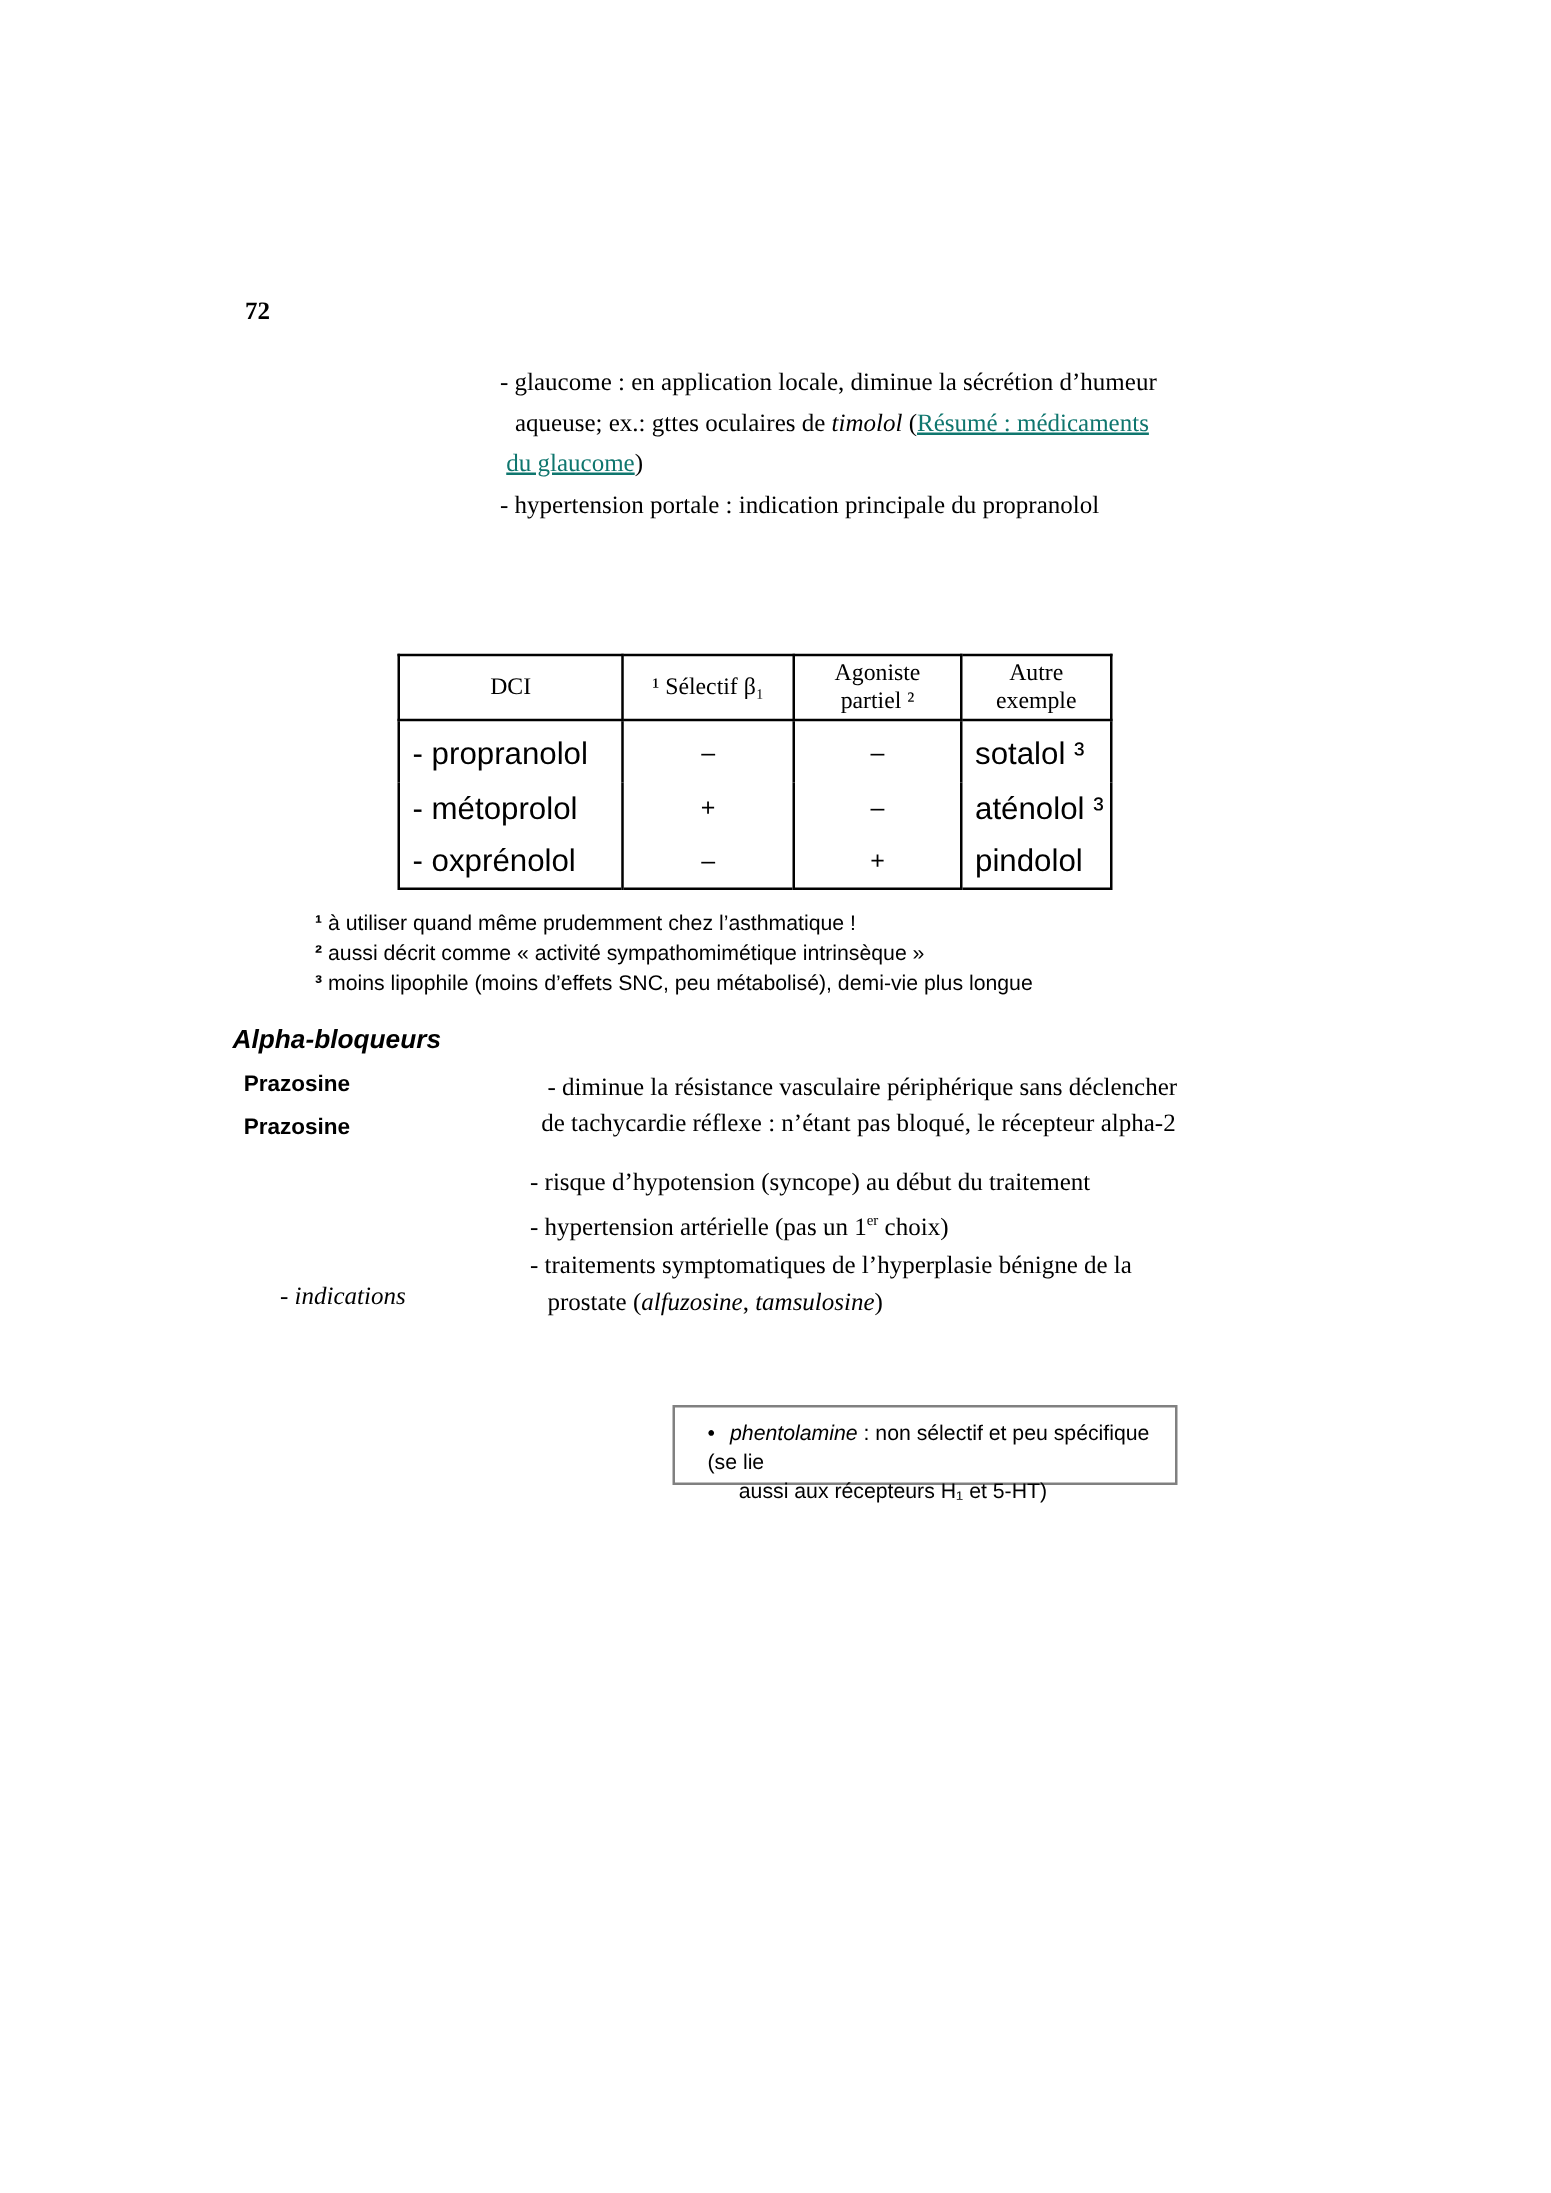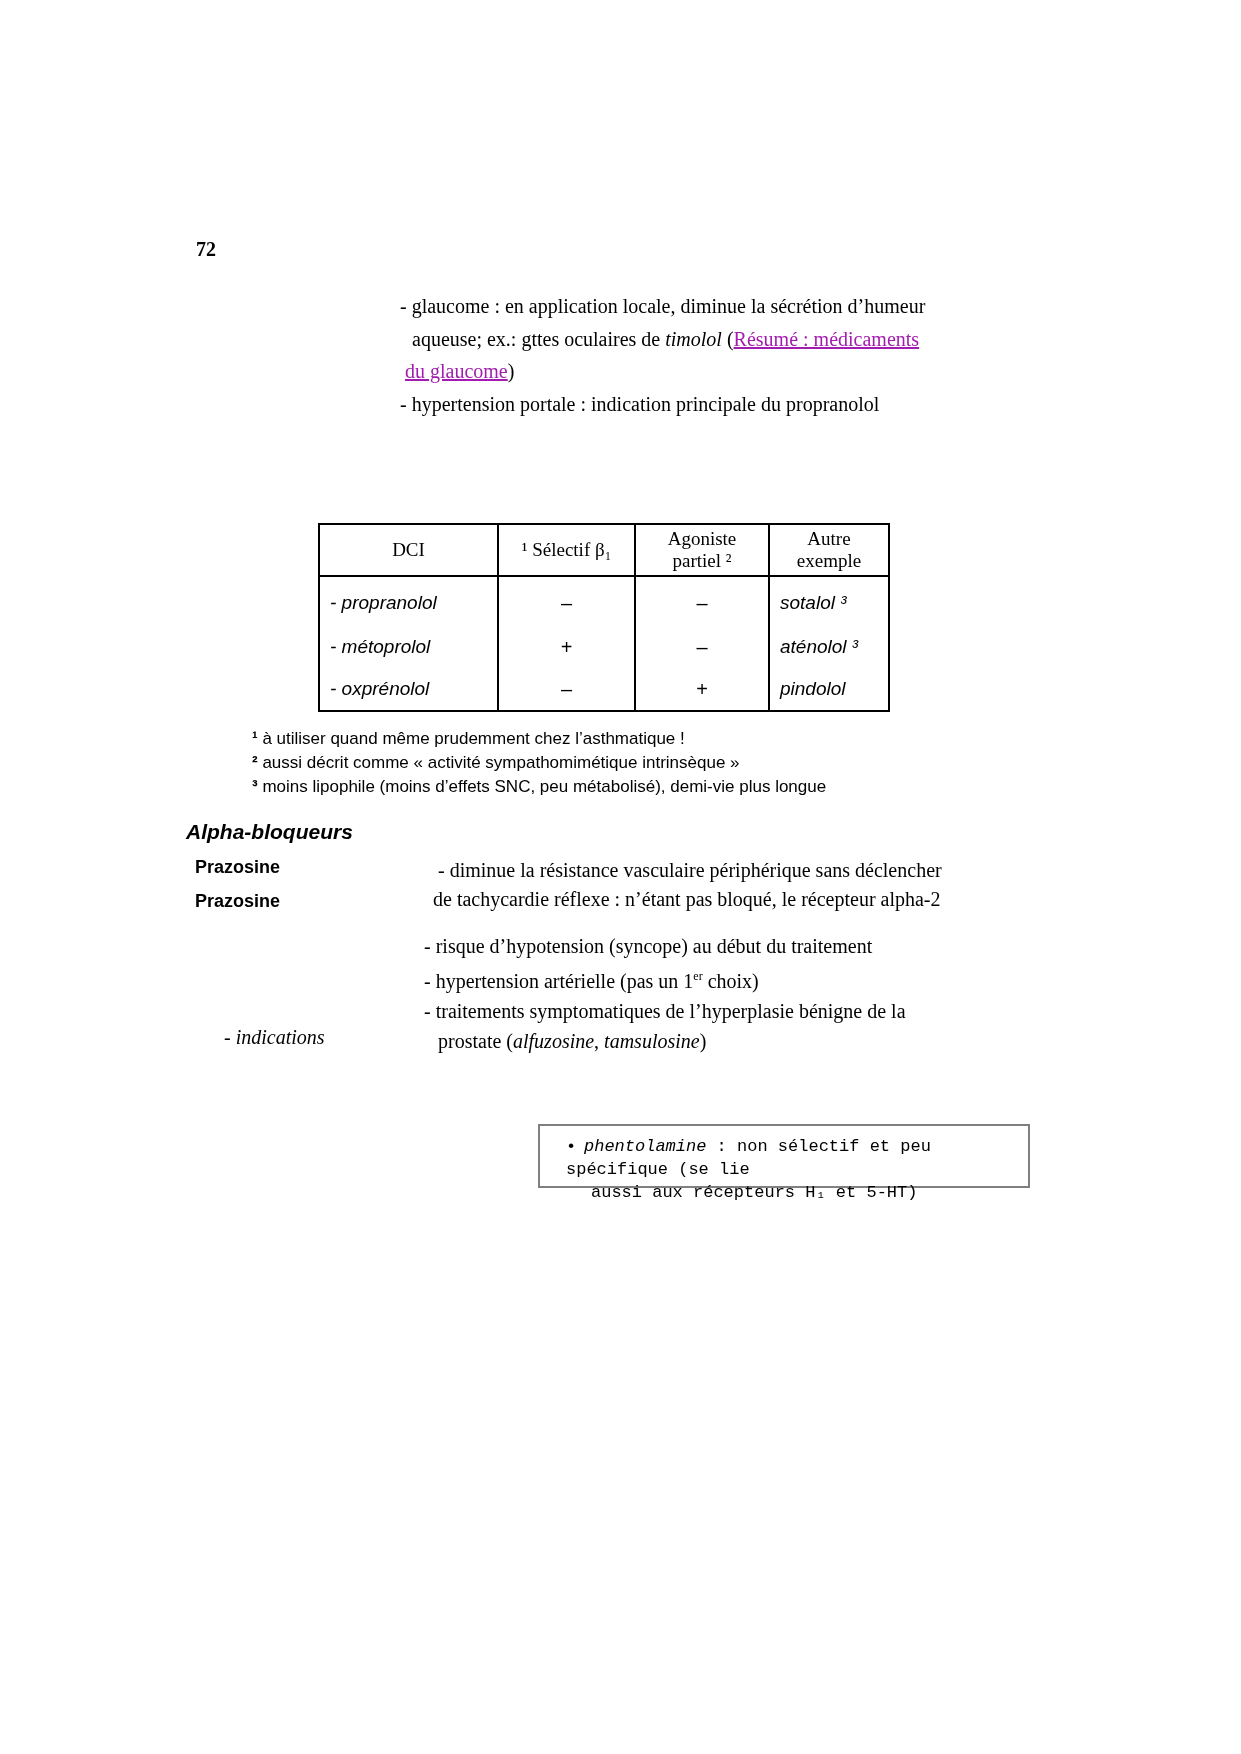--- a/index.html
+++ b/index.html
@@ -11,37 +11,37 @@
     overflow:hidden;
   }
   .abs{position:absolute;}
 
   .page-number{left:196px;top:238px;font-size:20px;font-weight:bold;
     font-family:Liberation Serif, serif;}
 
   .intro{left:400px;top:290px;width:600px;font-size:20px;line-height:32.5px;}
   .intro .ind1{padding-left:12px;}
   .intro .ind2{padding-left:5px;}
-  .link{color:#a21caf;text-decoration:underline;cursor:pointer;}
+  .link{color:#0f766e;text-decoration:underline;cursor:pointer;}
   .it{font-style:italic;}
 
   .beta-head{left:186px;top:457px;width:900px;font-size:20px;line-height:32px;}
   .h-bi{font-family:"Liberation Sans","DejaVu Sans",sans-serif;
     font-weight:bold;font-style:italic;font-size:21px;}
   .beta-head .l2{padding-left:14px;}
 
   table.btable{position:absolute;left:318px;top:523px;border-collapse:collapse;
     table-layout:fixed;width:570px;padding-left:28px;}
   table.btable, table.btable th{border:2px solid #000;}
   table.btable th{font-weight:normal;font-size:19px;text-align:center;
     height:50px;vertical-align:middle;padding:0 6px;
     font-family:"Liberation Serif","DejaVu Serif",serif;}
   table.btable td{border-left:2px solid #000;border-right:2px solid #000;
     font-family:"Liberation Sans","DejaVu Sans",sans-serif;
-    font-style:italic;font-size:19px;vertical-align:middle;}
+    font-size:25px;vertical-align:middle;}
   table.btable td.cell-left{text-align:left;padding-left:10px;}
   table.btable td.cell-sym{text-align:center;font-style:normal;font-size:20px;}
   tr.r1 td{height:44px;padding-top:4px;}
   tr.r2 td, tr.r3 td{height:40px;}
   .col-dci{width:179px;}.col-sel{width:137px;}.col-ago{width:134px;}.col-aut{width:120px;}
 
   .footnotes{left:252px;top:727px;width:760px;
     font-family:"Liberation Sans","DejaVu Sans",sans-serif;
     font-size:17px;line-height:24px;}
   .fn-marker{font-weight:bold;}
@@ -54,23 +54,23 @@
 
   .alpha-right{left:424px;top:856px;width:640px;font-size:20px;line-height:29px;}
   .alpha-right .ind14{padding-left:14px;}
   .alpha-right .ind9{padding-left:9px;}
   .alpha-right .spacer{height:17px;}
   .alpha-right .grp{line-height:30px;}
   .alpha-right sup{font-size:12px;}
 
   .indications{left:224px;top:1026px;font-size:20px;font-style:italic;}
 
-  .note-box{left:538px;top:1124px;width:492px;height:64px;
+  .note-box{left:538px;top:1124px;width:404px;height:64px;
     border:2px solid #808080;box-sizing:border-box;
-    font-family:Liberation Mono, monospace;
+    font-family:Liberation Sans, sans-serif;
     font-size:17px;line-height:23px;padding:9px 10px 0 26px;}
   .note-box .bullet{display:inline-block;width:18px;}
   .note-box .l2{margin-left:25px;}
 </style>
 </head>
 <body>
 
 <div class="page">
 
   <div class="abs page-number">72</div>

